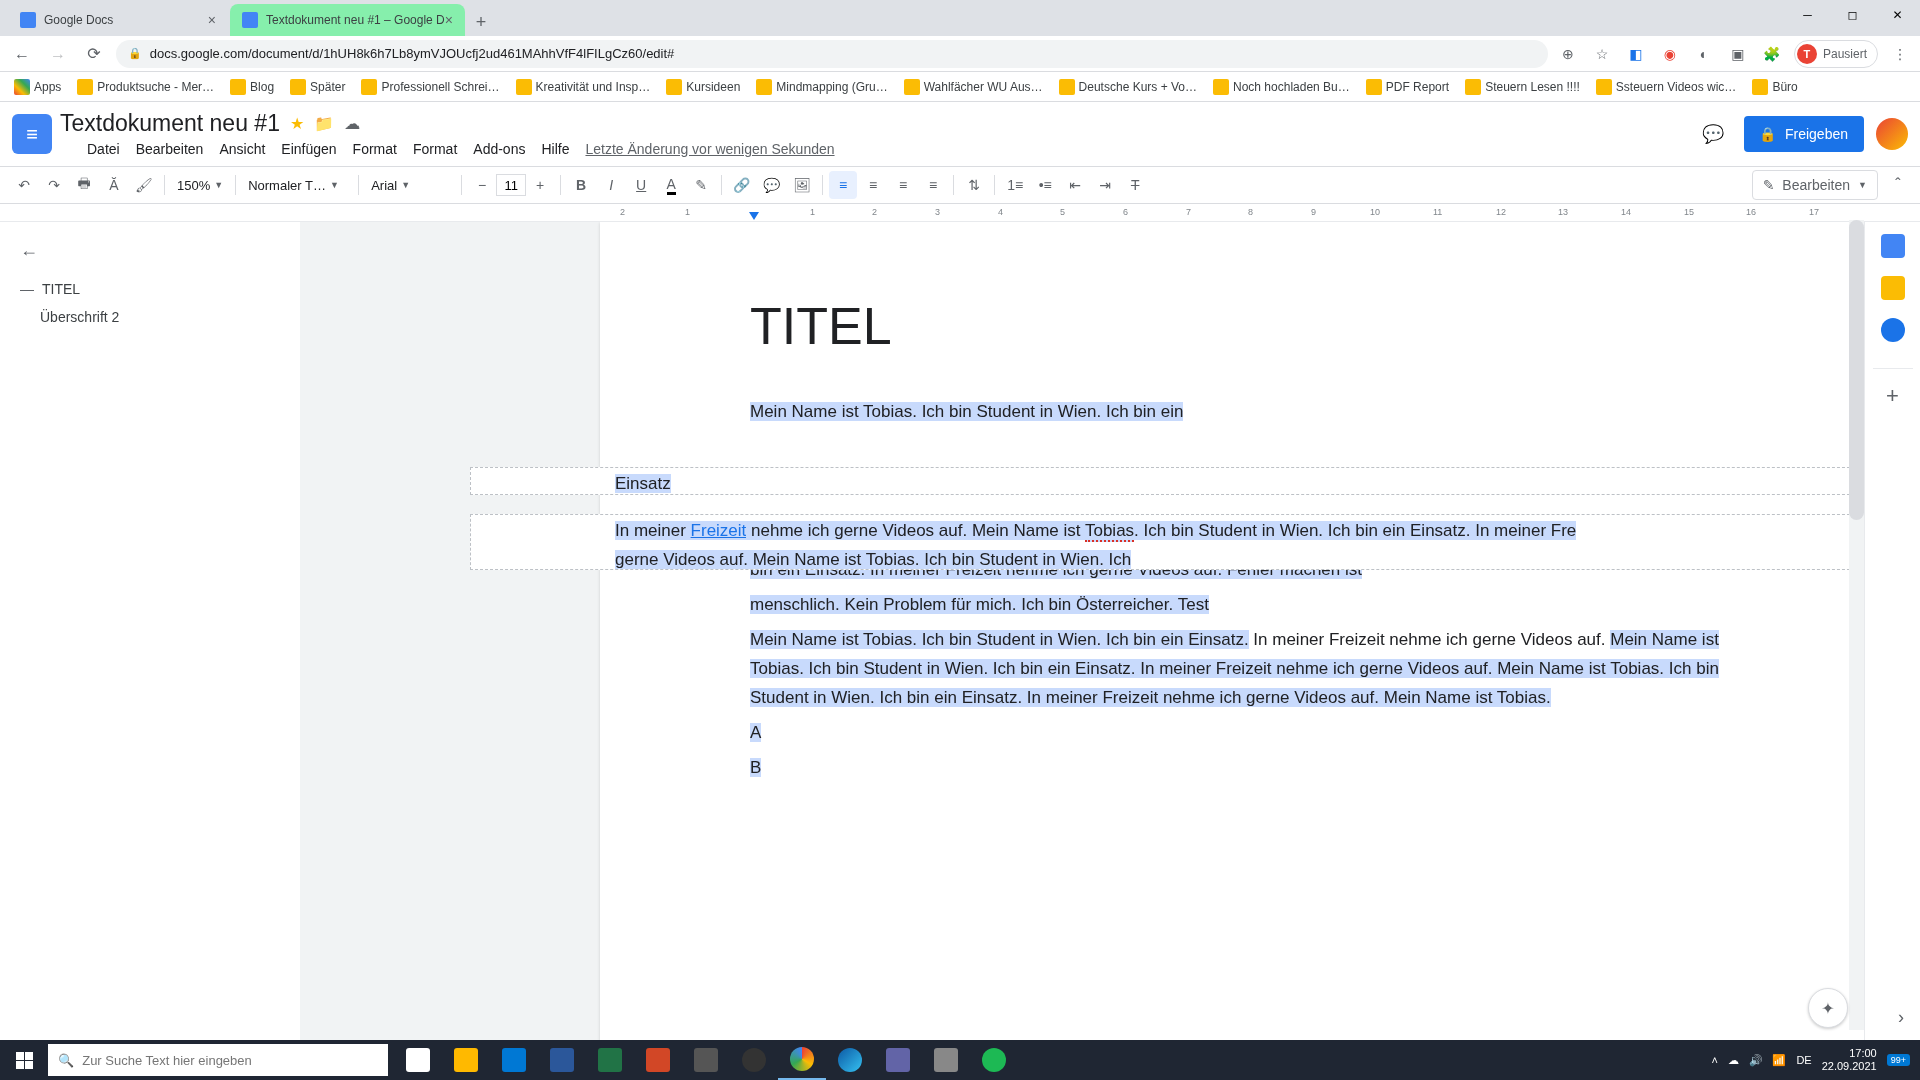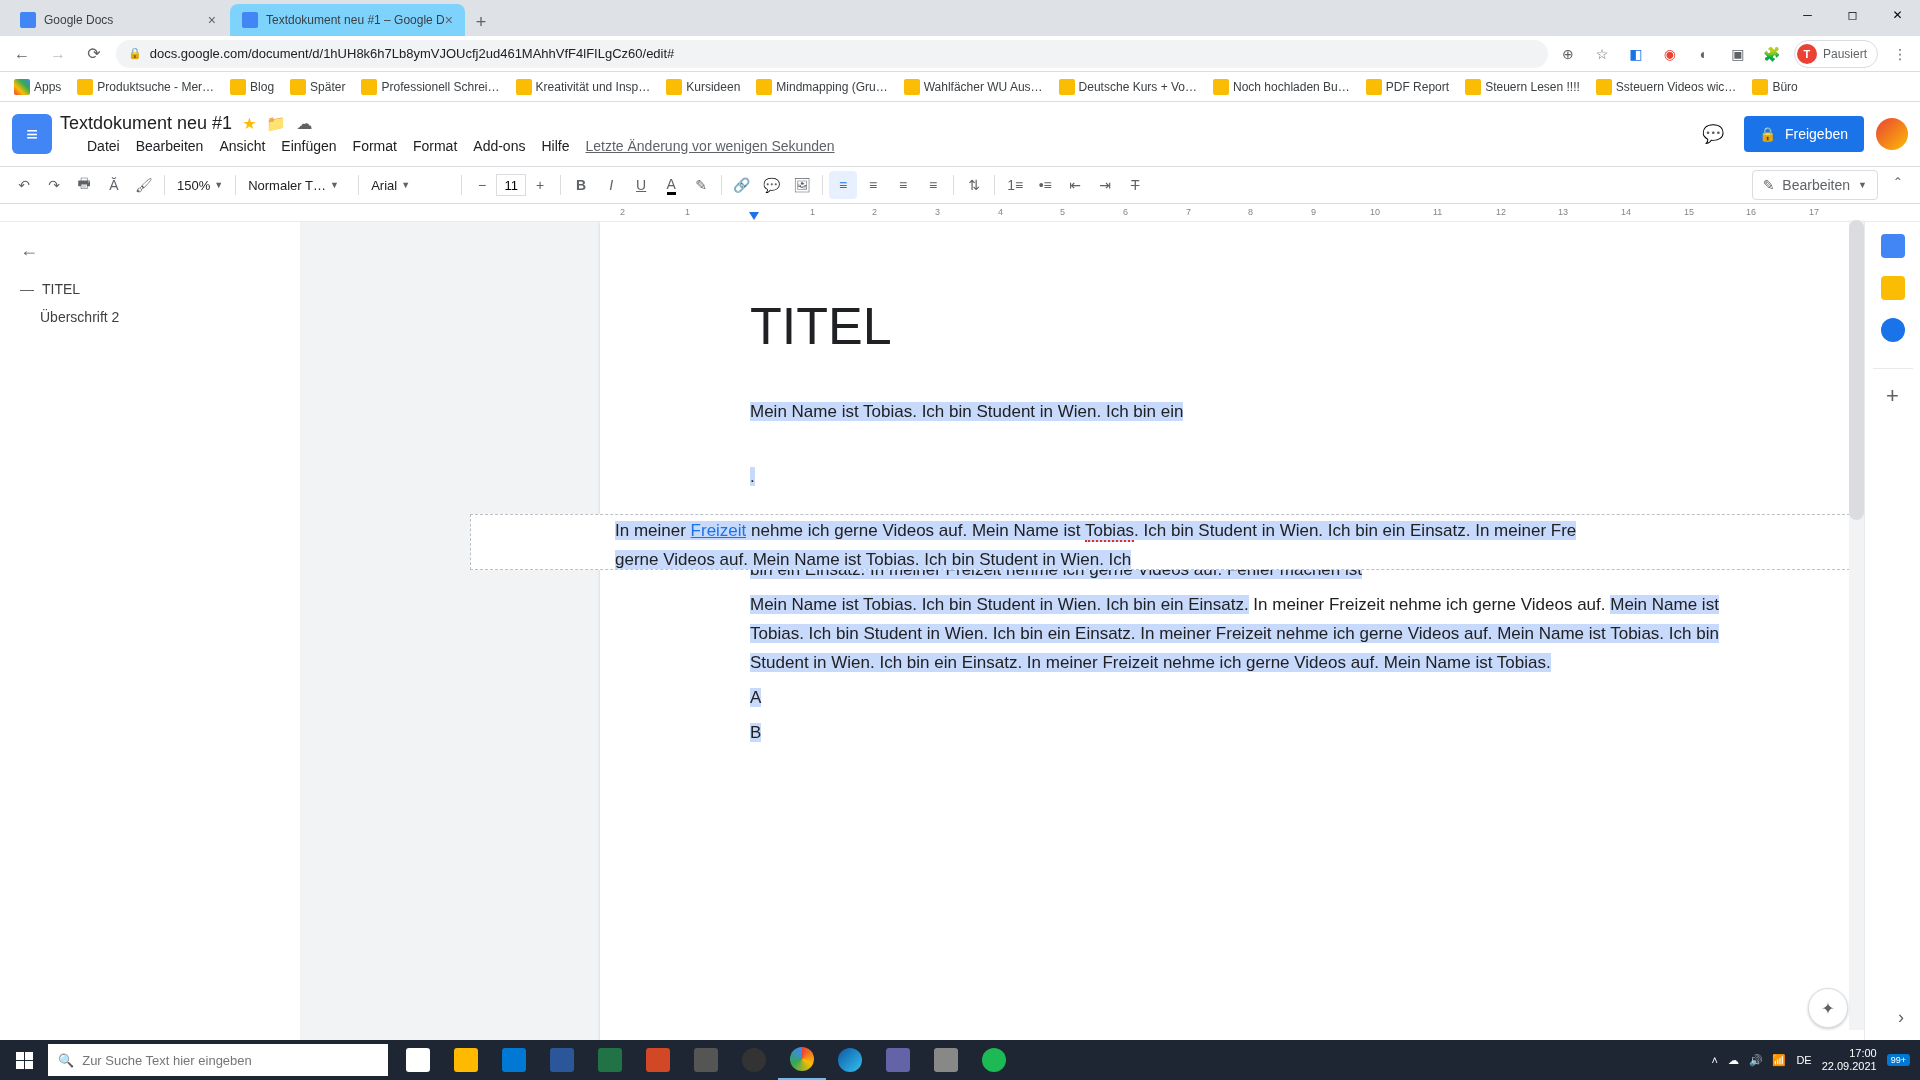--- a/index.html
+++ b/index.html
@@ -1,20 +1,20 @@
 <!DOCTYPE html>
 <html><head>
 <meta charset="utf-8">
 <style>
 * { margin: 0; padding: 0; box-sizing: border-box; font-family: Arial, sans-serif; }
 body { width: 1920px; height: 1080px; overflow: hidden; position: relative; background: #fff; }
 
 
 .browser-tabs { height: 36px; background: #dee1e6; display: flex; align-items: flex-end; padding-left: 8px; }
-.tab { height: 32px; background: #7dd3fc; border-radius: 8px 8px 0 0; display: flex; align-items: center; padding: 0 12px; font-size: 12px; color: #3c4043; min-width: 220px; margin-right: 2px; position: relative; }
+.tab { height: 32px; background: #86efac; border-radius: 8px 8px 0 0; display: flex; align-items: center; padding: 0 12px; font-size: 12px; color: #3c4043; min-width: 220px; margin-right: 2px; position: relative; }
 .tab.inactive { background: #dee1e6; margin-top: 19px; }
 .tab .favicon { width: 16px; height: 16px; margin-right: 8px; background: #4285f4; border-radius: 2px; }
 .tab .close { margin-left: auto; font-size: 14px; color: #5f6368; }
 .tab-new { width: 28px; height: 28px; display: flex; align-items: center; justify-content: center; color: #5f6368; font-size: 18px; }
 .win-controls { position: absolute; right: 0; top: 0; display: flex; }
 .win-controls div { width: 45px; height: 30px; display: flex; align-items: center; justify-content: center; font-size: 12px; }
 
 .addr-bar { height: 36px; background: #fff; border-bottom: 1px solid #dadce0; display: flex; align-items: center; padding: 0 8px; gap: 8px; }
 .nav-btn { width: 28px; height: 28px; display: flex; align-items: center; justify-content: center; color: #5f6368; border-radius: 50%; }
 .url-field { flex: 1; height: 28px; background: #f1f3f4; border-radius: 14px; display: flex; align-items: center; padding: 0 12px; font-size: 13px; color: #202124; gap: 8px; }
@@ -26,21 +26,21 @@
 
 .bookmarks { height: 30px; background: #fff; border-bottom: 1px solid #dadce0; display: flex; align-items: center; padding: 0 8px; gap: 4px; font-size: 12px; color: #3c4043; }
 .bk { display: flex; align-items: center; gap: 4px; padding: 4px 6px; border-radius: 4px; white-space: nowrap; }
 .bk-icon { width: 16px; height: 16px; background: #5f6368; border-radius: 2px; }
 .bk-icon.folder { background: #fbbc04; }
 
 
 .docs-header { height: 64px; display: flex; align-items: center; padding: 8px 12px; }
 .docs-logo { width: 40px; height: 40px; background: #4285f4; border-radius: 6px; display: flex; align-items: center; justify-content: center; color: #fff; font-size: 20px; }
 .title-area { margin-left: 8px; }
-.doc-title { font-size: 18px; color: #202124; }
+.doc-title { font-size: 23px; color: #202124; }
 .title-row { display: flex; align-items: center; gap: 10px; }
 .title-icon { color: #fbbc04; font-size: 16px; }
 .menus { display: flex; gap: 2px; font-size: 14px; color: #202124; margin-top: 2px; margin-left: 20px; }
 .menu-item { padding: 2px 7px; border-radius: 4px; }
 .last-edit { color: #5f6368; text-decoration: underline; padding: 2px 7px; font-size: 14px;}
 .header-right { margin-left: auto; display: flex; align-items: center; gap: 12px; }
 .comment-btn { width: 36px; height: 36px; display: flex; align-items: center; justify-content: center; color: #5f6368; font-size: 18px; border-radius: 50%; }
 .share-btn { height: 36px; background: #1a73e8; color: #fff; border-radius: 4px; display: flex; align-items: center; padding: 0 16px; gap: 8px; font-size: 14px; font-weight: 500; }
 .avatar-md { width: 32px; height: 32px; border-radius: 50%; background: linear-gradient(135deg,#ea4335,#fbbc04); }
 
@@ -353,32 +353,36 @@
   </div>
 
   <div class="canvas">
     <div class="page">
       <div class="page-content">
         <div class="doc-body" style="position:relative">
           <div class="title-h">TITEL</div>
           <div class="para"><span class="hl"> </span></div>
           <div class="para"><span class="hl">Mein Name ist Tobias. Ich bin Student in Wien. Ich bin ein</span></div>
 
+          <div class="overflow-box ov1">
+            <span class="hl" style="font-size:17px;margin-left:140px">Einsatz</span>
+          </div>
           <div style="height:30px"></div>
           <div class="para"><span class="hl">.</span></div>
 
           <div class="overflow-box ov2">
             <div style="margin-left:140px;font-size:17px;line-height:1.7">
               <span class="hl">In meiner </span><span class="hl link-style">Freizeit</span><span class="hl"> nehme ich gerne Videos auf. Mein Name ist </span><span class="hl spell">Tobias</span><span class="hl">. Ich bin Student in Wien. Ich bin ein Einsatz. In meiner Fre</span><br>
               <span class="hl">gerne Videos auf. Mein Name ist Tobias. Ich bin Student in Wien. Ich</span>
             </div>
           </div>
           <div style="height:58px"></div>
 
           <div class="para"><span class="hl"> bin ein Einsatz. In meiner Freizeit nehme ich gerne Videos auf. Fehler machen ist</span></div>
+          <div class="para"><span class="hl">menschlich. Kein Problem für mich. Ich bin Österreicher. Test</span></div>
           <div class="para"><span class="hl">  </span></div>
 
           <div class="para">
             <span class="hl">Mein Name ist Tobias. Ich bin Student in Wien. Ich bin ein Einsatz.</span><span> In meiner Freizeit nehme ich gerne Videos auf. </span><span class="hl">Mein Name ist Tobias. Ich bin Student in Wien. Ich bin ein Einsatz. In meiner Freizeit nehme ich gerne Videos auf. Mein Name ist Tobias. Ich bin Student in Wien. Ich bin ein Einsatz. In meiner Freizeit nehme ich gerne Videos auf. Mein Name ist Tobias.</span>
           </div>
           <div class="para"><span class="hl"> </span></div>
           <div class="para"><span class="hl">A</span></div>
           <div class="para"><span class="hl">B</span></div>
         </div>
       </div>

